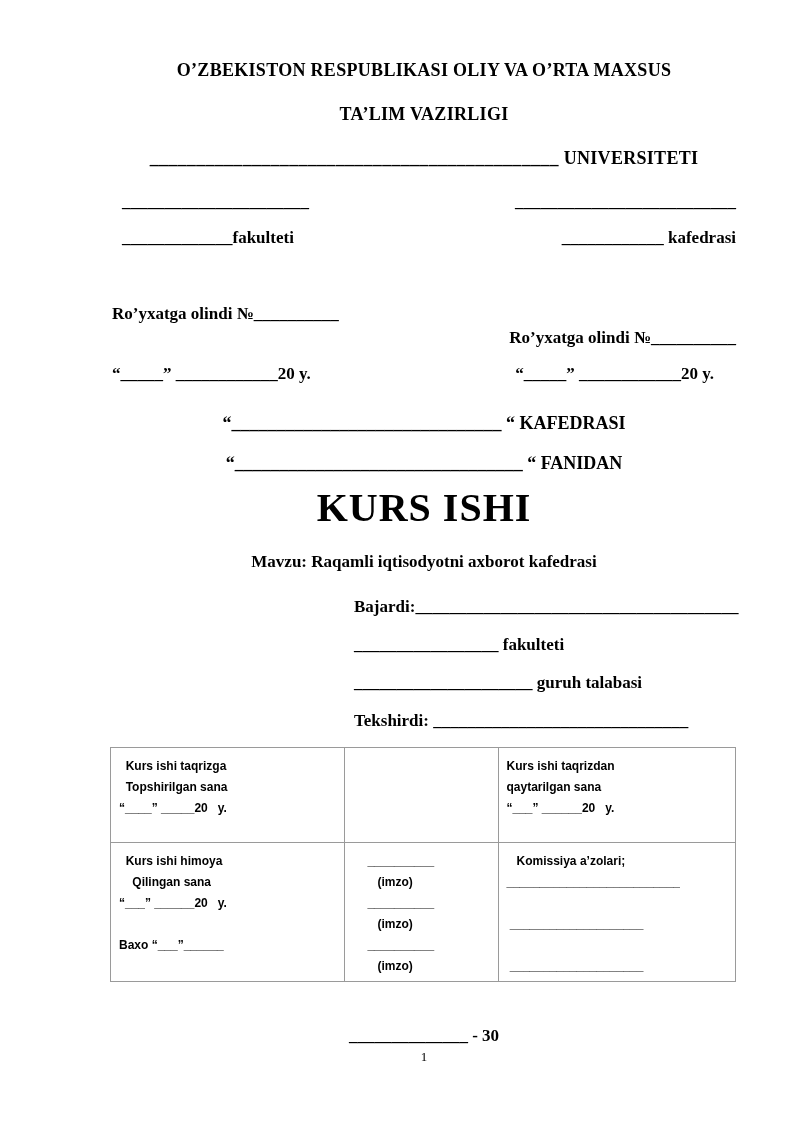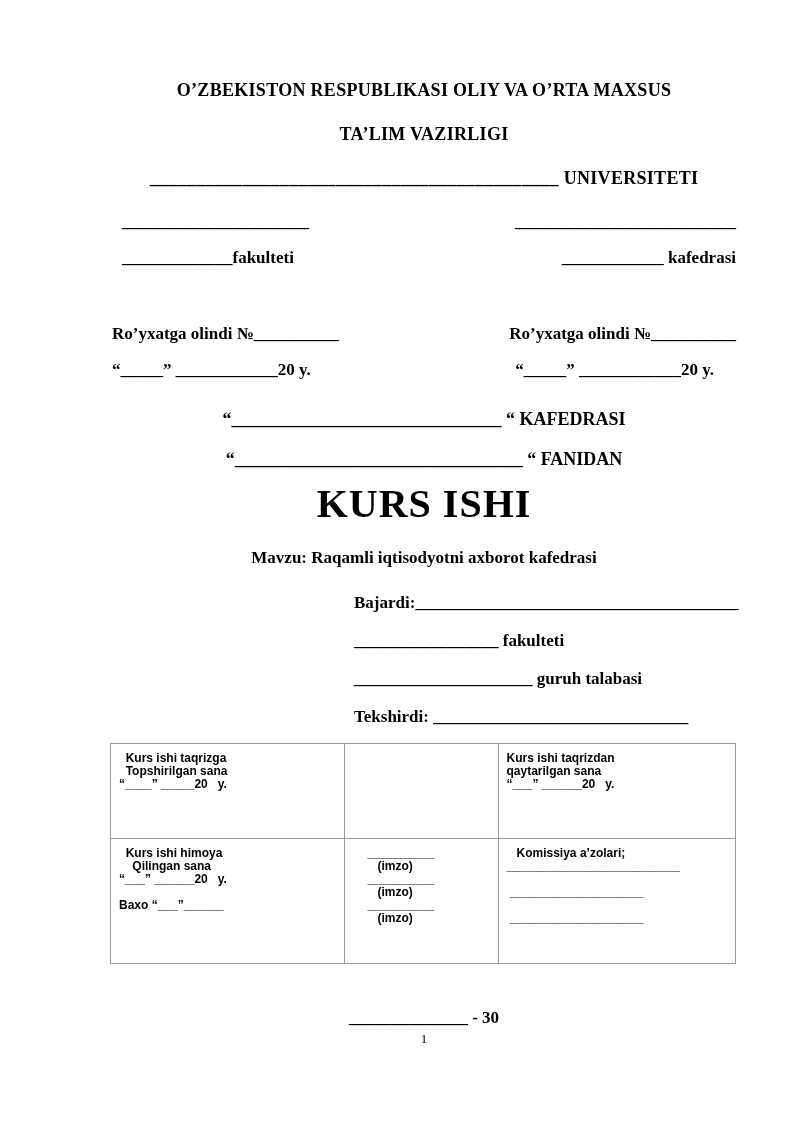--- a/index.html
+++ b/index.html
@@ -6,21 +6,21 @@
   html, body { background: #ffffff; }
   body { width: 800px; }
 
   .page {
     position: relative;
     width: 800px;
     height: 1131px;
     background: #ffffff;
     color: #000;
     font-family: "Liberation Serif", serif;
-    padding: 78px 64px 0 112px;
+    padding: 58px 64px 0 112px;
     overflow: hidden;
   }
 
   .h-line {
     font-size: 18px;
     font-weight: bold;
     text-align: center;
     line-height: 24px;
     margin-bottom: 20px;
     letter-spacing: 0.3px;
@@ -29,21 +29,21 @@
 
   .row {
     display: flex;
     justify-content: space-between;
     font-size: 17px;
     font-weight: bold;
     line-height: 24px;
   }
   .row-blanks   { margin-top: 14px; }
   .row-fak      { margin-top: 12px; }
-  .row-reg      { margin-top: 52px; }
+  .row-reg      { margin-top: 52px; flex-direction: column; }
   .row-date     { margin-top: 12px; }
   .indent-sm    { padding-left: 10px; }
   .right-col    { text-align: right; }
   .pad-r        { padding-right: 22px; }
 
   .center-line {
     font-size: 18px;
     font-weight: bold;
     text-align: center;
     line-height: 26px;
@@ -90,21 +90,21 @@
     border-left: 1px solid #9a9a9a;
     font-family: "Liberation Sans", sans-serif;
     font-size: 12px;
     font-weight: bold;
   }
   .reg-table .cell {
     border-right: 1px solid #9a9a9a;
     border-bottom: 1px solid #9a9a9a;
     padding: 8px 8px 4px 8px;
     white-space: pre-wrap;
-    line-height: 13px;
+    line-height: 21px;
   }
   .reg-table .r1 { min-height: 95px; }
   .reg-table .r2 { min-height: 125px; }
   .reg-table .imzo-cell { padding-left: 22px; }
 
   .footer-year {
     margin-top: 42px;
     font-size: 17px;
     font-weight: bold;
     text-align: center;

